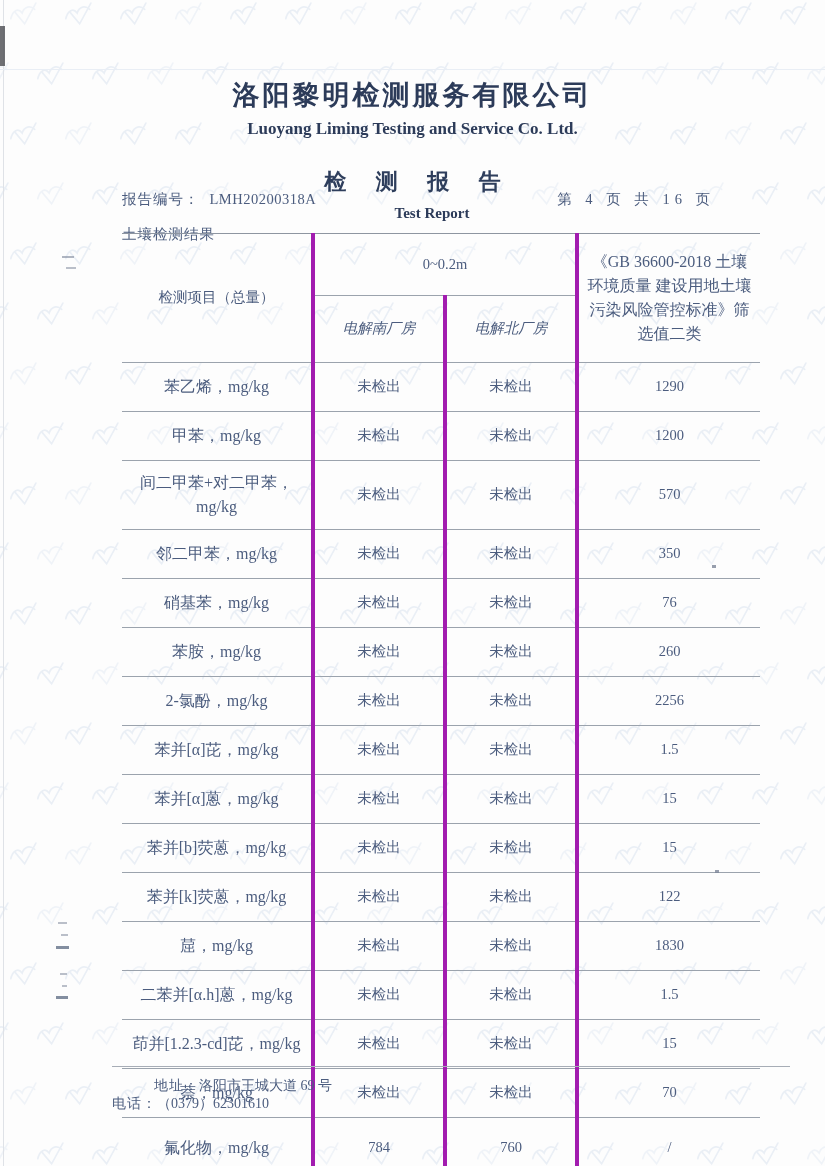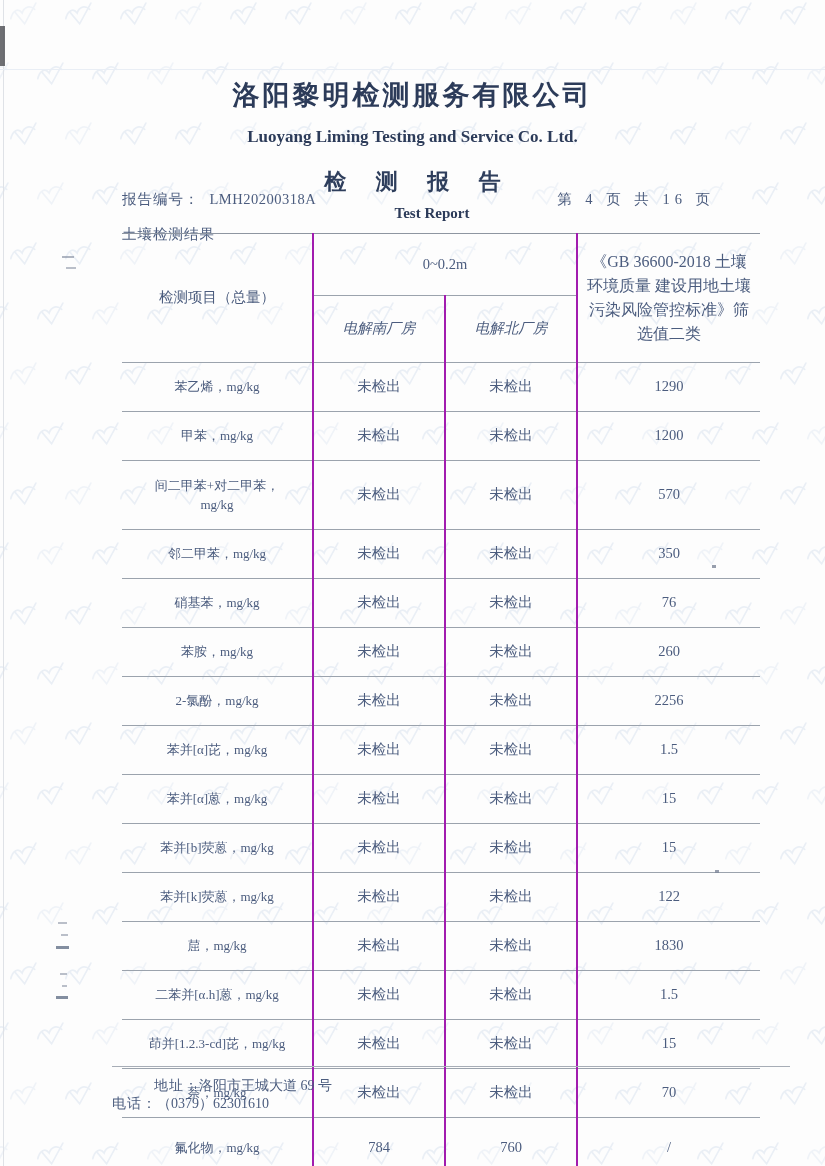--- a/index.html
+++ b/index.html
@@ -8,22 +8,22 @@
     background:#fdfdfd;overflow:hidden;
     font-family:"Liberation Serif","DejaVu Serif",serif;
     color:#4b5c7e;
   }
   .wm{position:absolute;left:0;top:0;width:825px;height:1166px;z-index:0;pointer-events:none;}
   .content{position:relative;z-index:1;}
 
   
   .hdr{position:absolute;top:80px;left:0;width:825px;text-align:center;}
   .company-cn{font-size:27px;font-weight:700;color:#2c3b59;letter-spacing:3px;line-height:1.15;}
-  .company-en{font-size:17px;font-weight:700;color:#2c3b59;margin-top:16px;}
-  .title-cn{font-size:22px;font-weight:700;color:#2e3e5c;letter-spacing:12px;text-indent:12px;margin-top:20px;}
+  .company-en{font-size:17px;font-weight:700;color:#2c3b59;margin-top:8px;}
+  .title-cn{font-size:22px;font-weight:700;color:#2e3e5c;letter-spacing:12px;text-indent:12px;margin-top:28px;}
   .title-en{font-size:15px;font-weight:700;color:#2c3b59;margin-top:8px;padding-left:39px;}
 
   .meta{position:absolute;top:190px;left:122px;width:645px;font-size:14.5px;color:#4b5c7e;}
   .meta-row{display:flex;justify-content:space-between;align-items:baseline;}
   .report-no-label{letter-spacing:1px;}
   .report-no-value{margin-left:10px;letter-spacing:.5px;}
   .page-info{letter-spacing:5px;margin-right:52px;}
   .section-title{margin-top:16px;letter-spacing:1px;}
 
   
@@ -31,24 +31,24 @@
     position:absolute;top:233px;left:122px;width:638px;
     border-collapse:collapse;table-layout:fixed;
     font-size:14.5px;color:#4b5c7e;
     border-top:1.5px solid #8e96a1;
   }
   table.results td, table.results th{
     font-weight:normal;text-align:center;vertical-align:middle;
     border-bottom:1px solid #9ba3ad;padding:3px 6px;
     line-height:1.5;
   }
-  td.vline, th.vline{border-right:2px solid #a21caf;}
+  td.vline, th.vline{border-right:4px solid #a21caf;}
   th.h1{height:55px;}
   th.h2{height:60px;font-style:italic;}
-  td.item{white-space:pre-line;font-size:13px;}
+  td.item{white-space:pre-line;font-size:16px;}
   tbody td{height:42px;}
   tbody tr.tall td{height:62px;}
   tbody tr:last-child td{height:54px;}
   th.standard{font-size:16px;line-height:1.55;padding:2px 5px;}
 
   
   .footer{
     position:absolute;top:1066px;left:112px;width:678px;
     border-top:1px solid #a7adb6;padding-top:10px;
     font-size:14px;display:flex;color:#4b5c7e;flex-direction:column;

